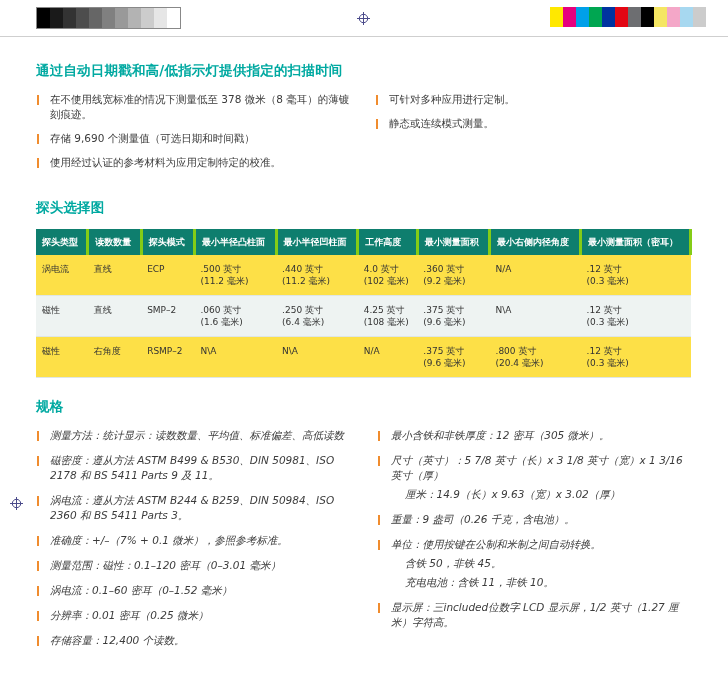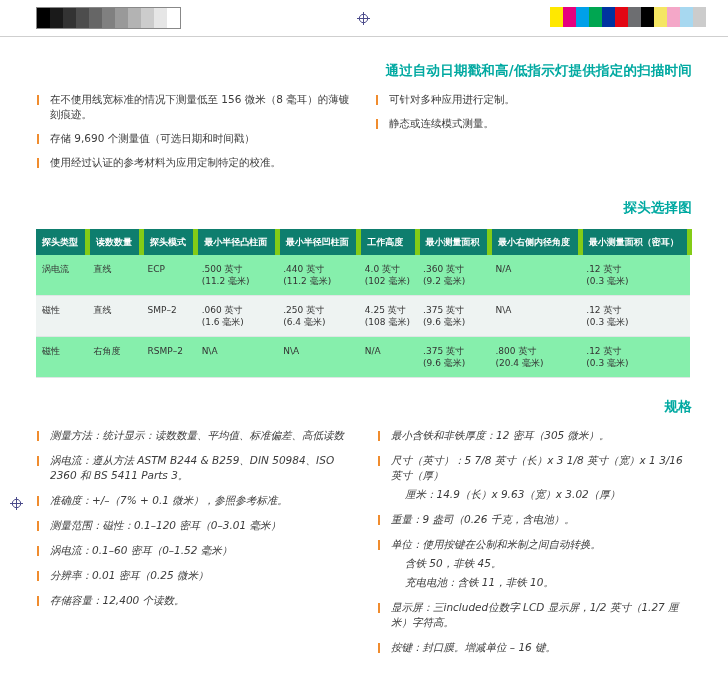--- a/index.html
+++ b/index.html
@@ -73,21 +73,20 @@
     padding: 0 36px;
     box-sizing: border-box;
     width: 728px;
   }
   h2.section-title {
     font-size: 13.5px;
     color: #00a9a1;
     font-weight: bold;
     margin: 26px 0 12px 0;
     letter-spacing: 0.2px;
-    text-align: right;
   }
   h2.section-title.sub {
     margin-top: 20px;
   }
   
   .bullets {
     display: flex;
     gap: 22px;
   }
   .bullets .col {
@@ -125,30 +124,30 @@
   }
   table.spec th {
     background: #0e7e6e;
     color: #ffffff;
     font-weight: bold;
     text-align: left;
     padding: 7px 6px;
     vertical-align: top;
     line-height: 12px;
     font-size: 9px;
-    border-right: 5px solid #84cc16;
+    border-right: 3px solid #84cc16;
   }
   table.spec td {
     padding: 8px 6px;
     vertical-align: top;
     line-height: 12px;
     color: #333;
     font-size: 9px;
   }
-  table.spec tr.odd td { background: #86efac; }
+  table.spec tr.odd td { background: #fde047; }
   table.spec tr.even td { background: #eef3f2; }
   table.spec tr.row-line td { border-bottom: 1px solid #dfe6e5; }
 
   
   .specs-cols {
     display: flex;
     gap: 26px;
     margin-top: 4px;
   }
   .specs-cols .col { flex: 1; }
@@ -202,21 +201,21 @@
   </svg>
 </div>
 
 <div class="page">
 
   <h2 class="section-title">通过自动日期戳和高/低指示灯提供指定的扫描时间</h2>
 
   <div class="bullets">
     <div class="col">
       <ul class="dash" id="feature-left">
-          <li>在不使用线宽标准的情况下测量低至 156 微米（8 毫耳）的薄镀刻痕迹。</li>
+          <li>在不使用线宽标准的情况下测量低至 378 微米（8 毫耳）的薄镀刻痕迹。</li>
           <li>存储 9,690 个测量值（可选日期和时间戳）</li>
           <li>使用经过认证的参考材料为应用定制特定的校准。</li>
         </ul>
     </div>
     <div class="col">
       <ul class="dash" id="feature-right">
           <li>可针对多种应用进行定制。</li>
           <li>静态或连续模式测量。</li>
         </ul>
     </div>
@@ -274,36 +273,36 @@
         </tr>
       </tbody>
   </table>
 
   <h2 class="section-title sub">规格</h2>
 
   <div class="specs-cols">
     <div class="col">
       <ul class="dash" id="spec-left">
           <li>测量方法：统计显示：读数数量、平均值、标准偏差、高低读数</li>
+          <li>磁密度：遵从方法 ASTM B499 &amp; B530、DIN 50981、ISO 2178 和 BS 5411 Parts 9 及 11。</li>
           <li>涡电流：遵从方法 ASTM B244 &amp; B259、DIN 50984、ISO 2360 和 BS 5411 Parts 3。</li>
           <li>准确度：+/–（7% + 0.1 微米），参照参考标准。</li>
           <li>测量范围：磁性：0.1–120 密耳（0–3.01 毫米）</li>
           <li>涡电流：0.1–60 密耳（0–1.52 毫米）</li>
           <li>分辨率：0.01 密耳（0.25 微米）</li>
           <li>存储容量：12,400 个读数。</li>
         </ul>
     </div>
     <div class="col">
       <ul class="dash" id="spec-right">
           <li>最小含铁和非铁厚度：12 密耳（305 微米）。</li>
           <li>尺寸（英寸）：5 7/8 英寸（长）x 3 1/8 英寸（宽）x 1 3/16 英寸（厚）</li>
           <li class="cont" data-cont="true" style="padding-left: 28px; margin-top: -6px; list-style: none;">厘米：14.9（长）x 9.63（宽）x 3.02（厚）</li>
           <li>重量：9 盎司（0.26 千克，含电池）。</li>
           <li>单位：使用按键在公制和米制之间自动转换。</li>
           <li class="cont" data-cont="true" style="padding-left: 28px; margin-top: -6px; list-style: none;">含铁 50，非铁 45。</li>
           <li class="cont" data-cont="true" style="padding-left: 28px; margin-top: -6px; list-style: none;">充电电池：含铁 11，非铁 10。</li>
           <li>显示屏：三included位数字 LCD 显示屏，1/2 英寸（1.27 厘米）字符高。</li>
-          <li>按键：封口膜。增减单位 – 16 键。</li>
         </ul>
     </div>
   </div>
 
 </div>
 
 </body></html>

